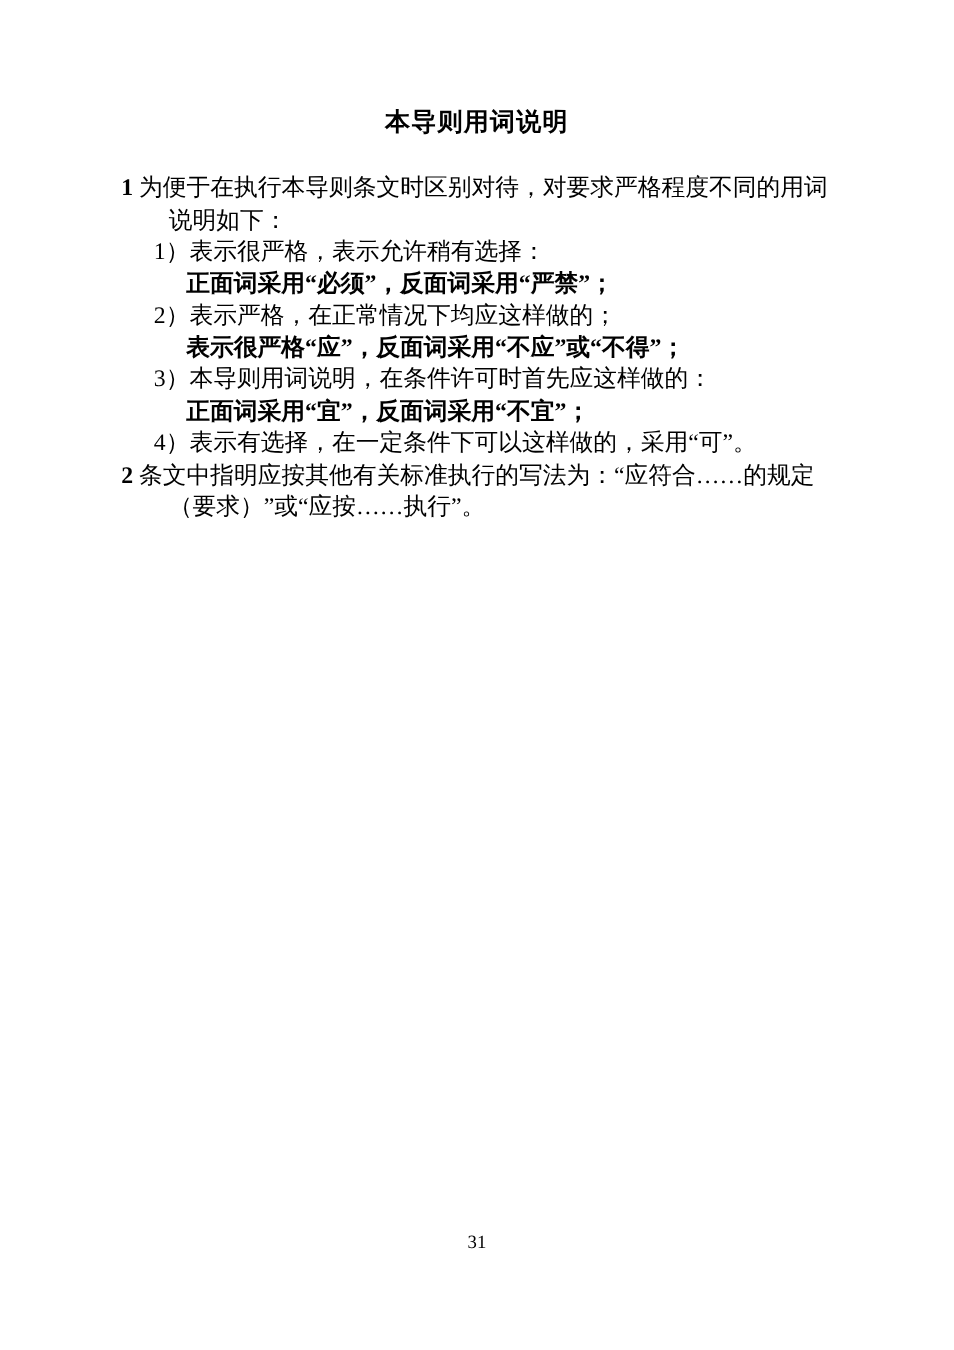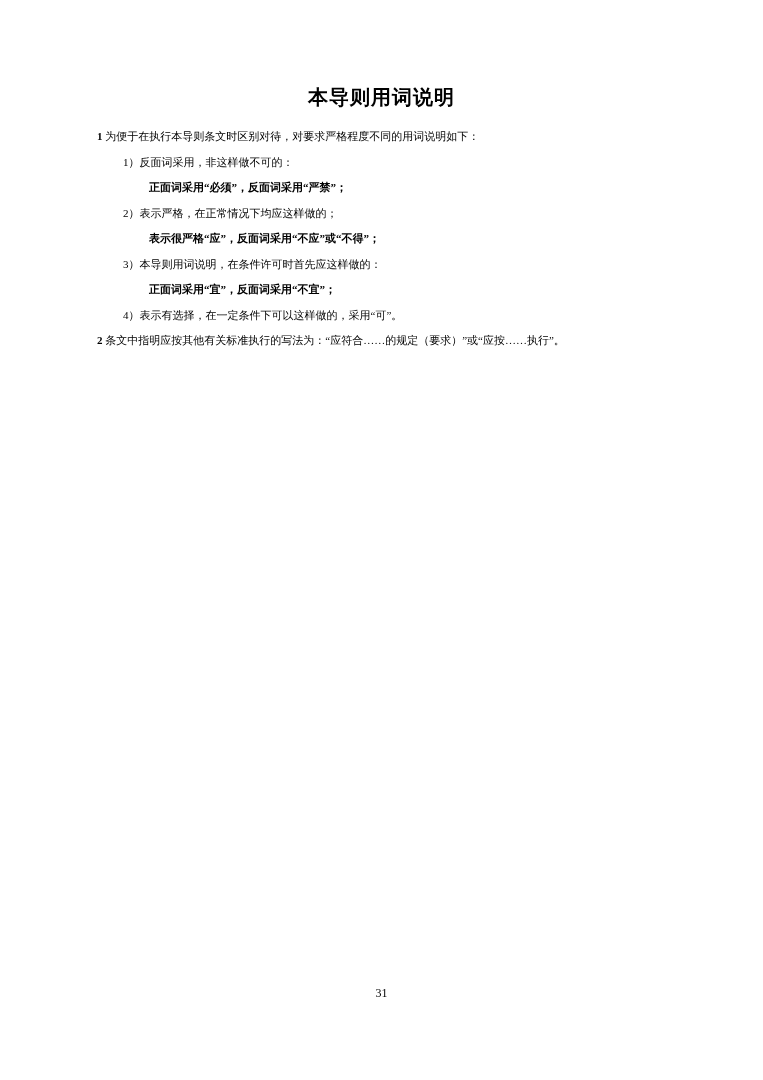--- a/index.html
+++ b/index.html
@@ -25,24 +25,24 @@
     left: 0;
     width: 763px;
     text-align: center;
     font-size: 20px;
     font-weight: bold;
     letter-spacing: 1px;
     font-family: "DejaVu Serif", "Liberation Serif", serif;
   }
   .body-block {
     position: absolute;
-    top: 124px;
+    top: 138px;
     left: 97px;
     width: 570px;
-    font-size: 11px;
+    font-size: 19px;
     line-height: 25.5px;
   }
   .line {
     white-space: pre-wrap;
     word-break: break-all;
   }
   .lvl0 {
     text-indent: 0;
     padding-left: 38px;
     text-indent: -38px;
@@ -57,36 +57,36 @@
   .lvl2 {
     padding-left: 52px;
     font-weight: bold;
   }
   .page-number {
     position: absolute;
     top: 986px;
     left: 0;
     width: 763px;
     text-align: center;
-    font-size: 12px;
+    font-size: 15px;
     font-family: "Liberation Serif", serif;
   }
 </style>
 </head>
 <body>
 
 <div class="page">
 
   <div class="doc-title">本导则用词说明</div>
 
   <div class="body-block">
 
     <div class="line lvl0"><span class="num-bold">1</span>&nbsp;<span>为便于在执行本导则条文时区别对待，对要求严格程度不同的用词说明如下：</span></div>
 
-    <div class="line lvl1"><span>1）</span><span>反面词采用，非这样做不可的：</span></div>
+    <div class="line lvl1"><span>1）</span><span>表示很严格，表示允许稍有选择：</span></div>
 
     <div class="line lvl2"><span>正面词采用“必须”，反面词采用“严禁”；</span></div>
 
     <div class="line lvl1"><span>2）</span><span>表示严格，在正常情况下均应这样做的；</span></div>
 
     <div class="line lvl2"><span>表示很严格“应”，反面词采用“不应”或“不得”；</span></div>
 
     <div class="line lvl1"><span>3）</span><span>本导则用词说明，在条件许可时首先应这样做的：</span></div>
 
     <div class="line lvl2"><span>正面词采用“宜”，反面词采用“不宜”；</span></div>

